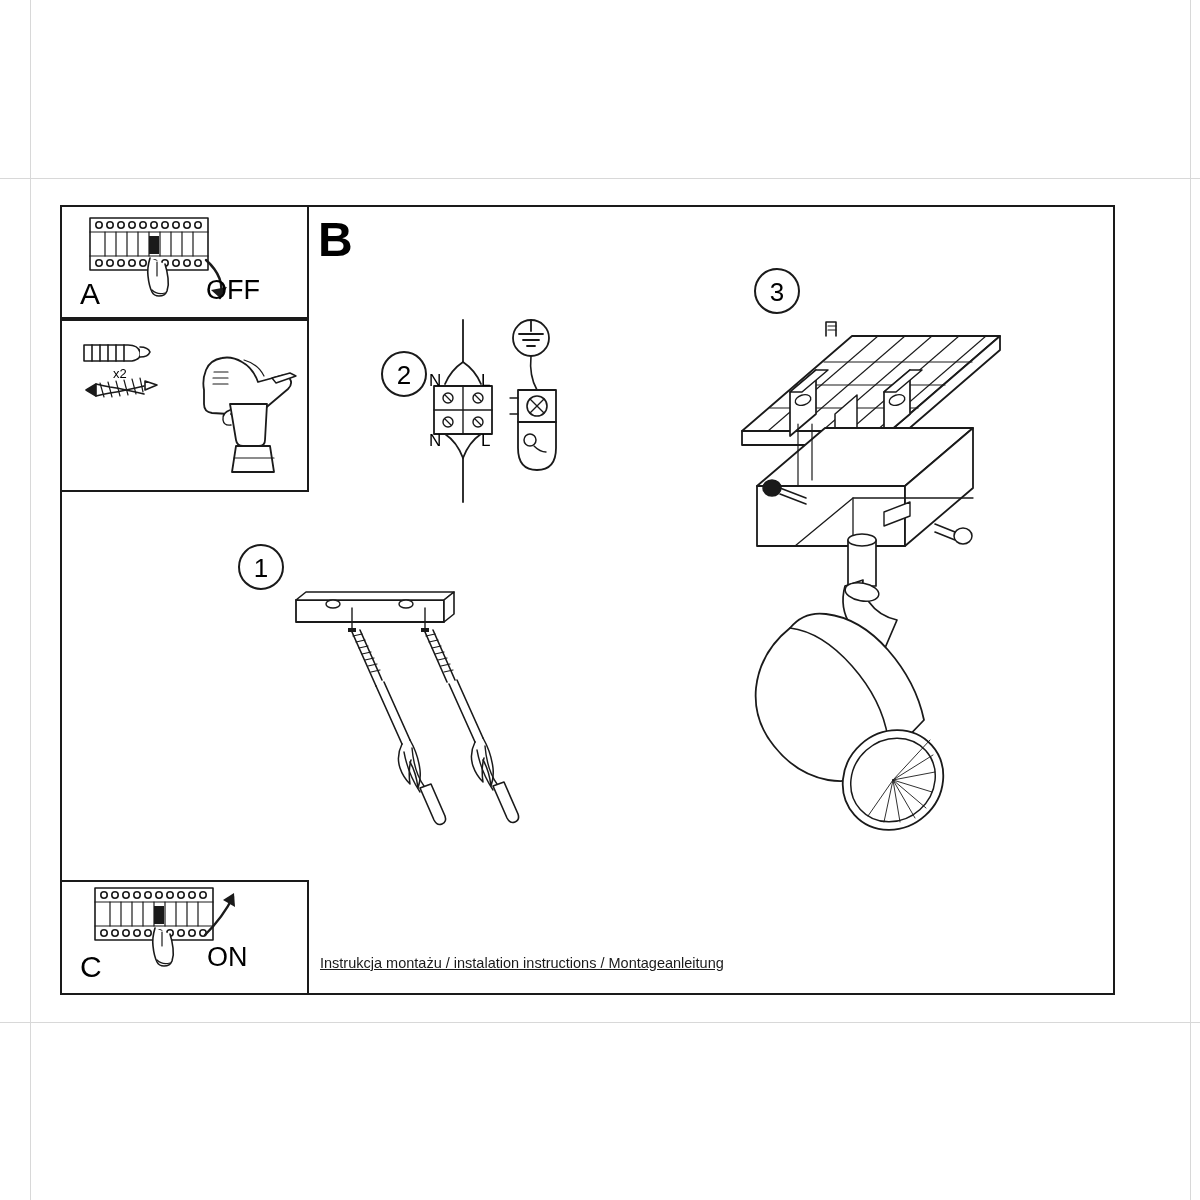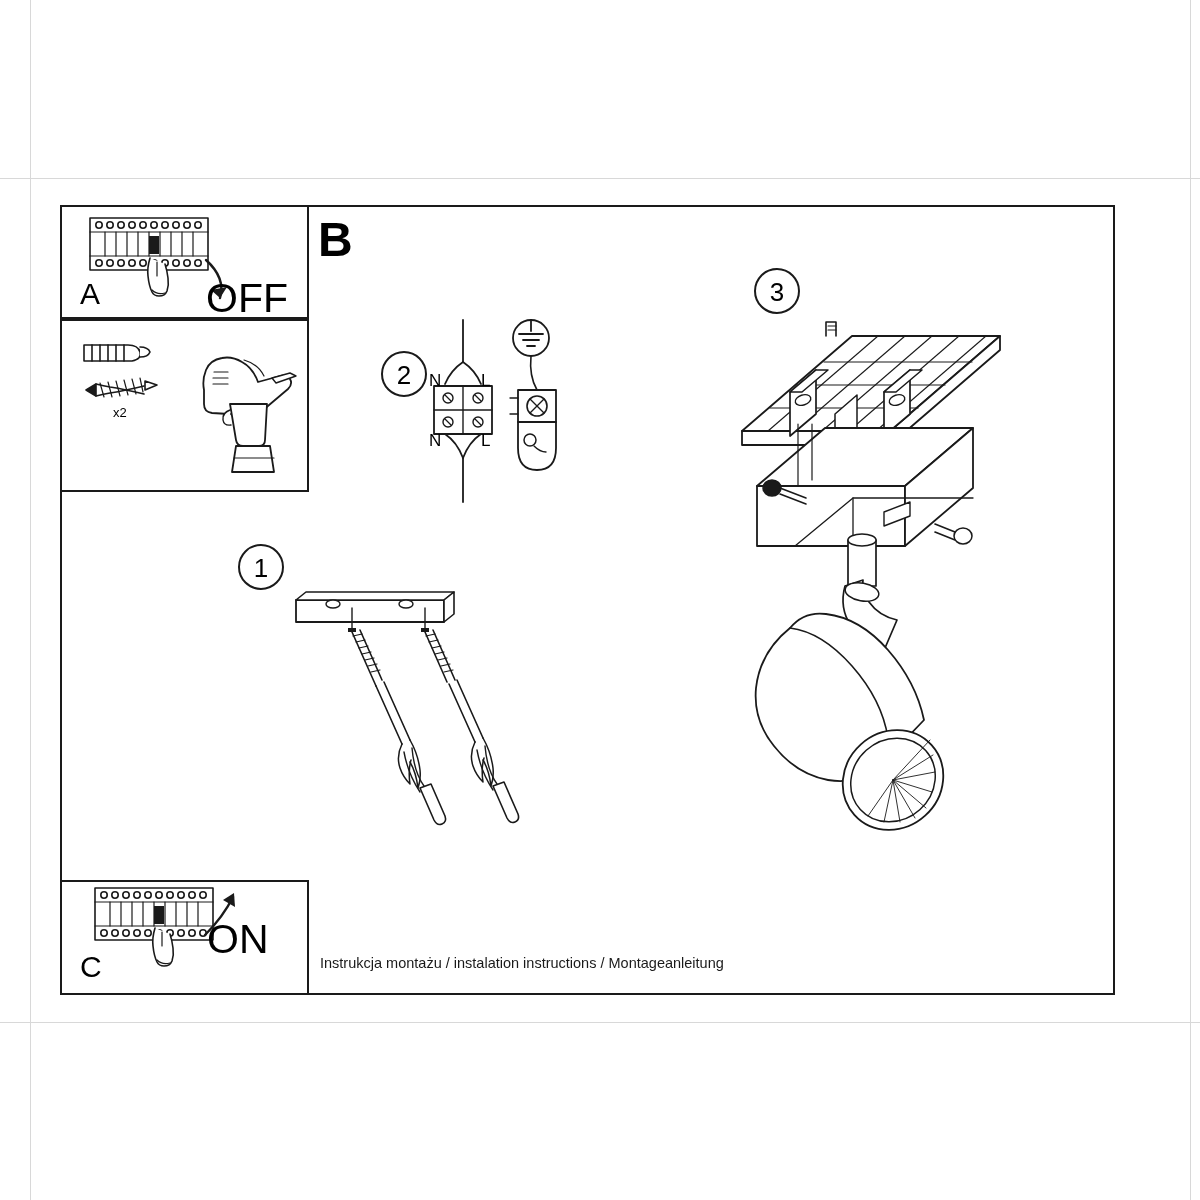--- a/index.html
+++ b/index.html
@@ -80,34 +80,35 @@
   .letter-b {
     position: absolute;
     left: 318px;
     top: 212px;
     font-size: 48px;
     font-weight: 700;
     letter-spacing: 0px;
   }
   .word {
     position: absolute;
-    font-size: 41px;
+    font-size: 27px;
     font-weight: 400;
   }
   .label-x2 {
     position: absolute;
     font-size: 13px;
   }
   .caption {
     position: absolute;
     left: 320px;
     top: 950px;
     font-size: 14.5px;
     line-height: 26px;
     color: #1a1a1a;
+    text-decoration: underline;
   }
   .nl-label {
     position: absolute;
     font-size: 17px;
   }
   .step-num {
     position: absolute;
     font-size: 26px;
     text-align: center;
     width: 40px;
@@ -470,23 +471,23 @@
       </g>
 
     </g>
   </svg>
 
   <div class="letter" style="left:80px; top:277px;">A</div>
   <div class="letter-b">B</div>
   <div class="letter" style="left:80px; top:950px;">C</div>
 
   <div class="word" style="left:206px; top:275px;">OFF</div>
-  <div class="word" style="left:207px; top:916px;">ON</div>
-
-  <div class="label-x2" style="left:113px; top:366px;margin-top:39px;">x2</div>
+  <div class="word" style="left:207px; top:942px;">ON</div>
+
+  <div class="label-x2" style="left:113px; top:366px;">x2</div>
 
   <div class="step-num" style="left:241px; top:553px;">1</div>
   <div class="step-num" style="left:384px; top:360px;">2</div>
   <div class="step-num" style="left:757px; top:277px;">3</div>
 
   <div class="nl-label" style="left:429px; top:371px;">N</div>
   <div class="nl-label" style="left:481px; top:371px;">L</div>
   <div class="nl-label" style="left:429px; top:431px;">N</div>
   <div class="nl-label" style="left:481px; top:431px;">L</div>
 

